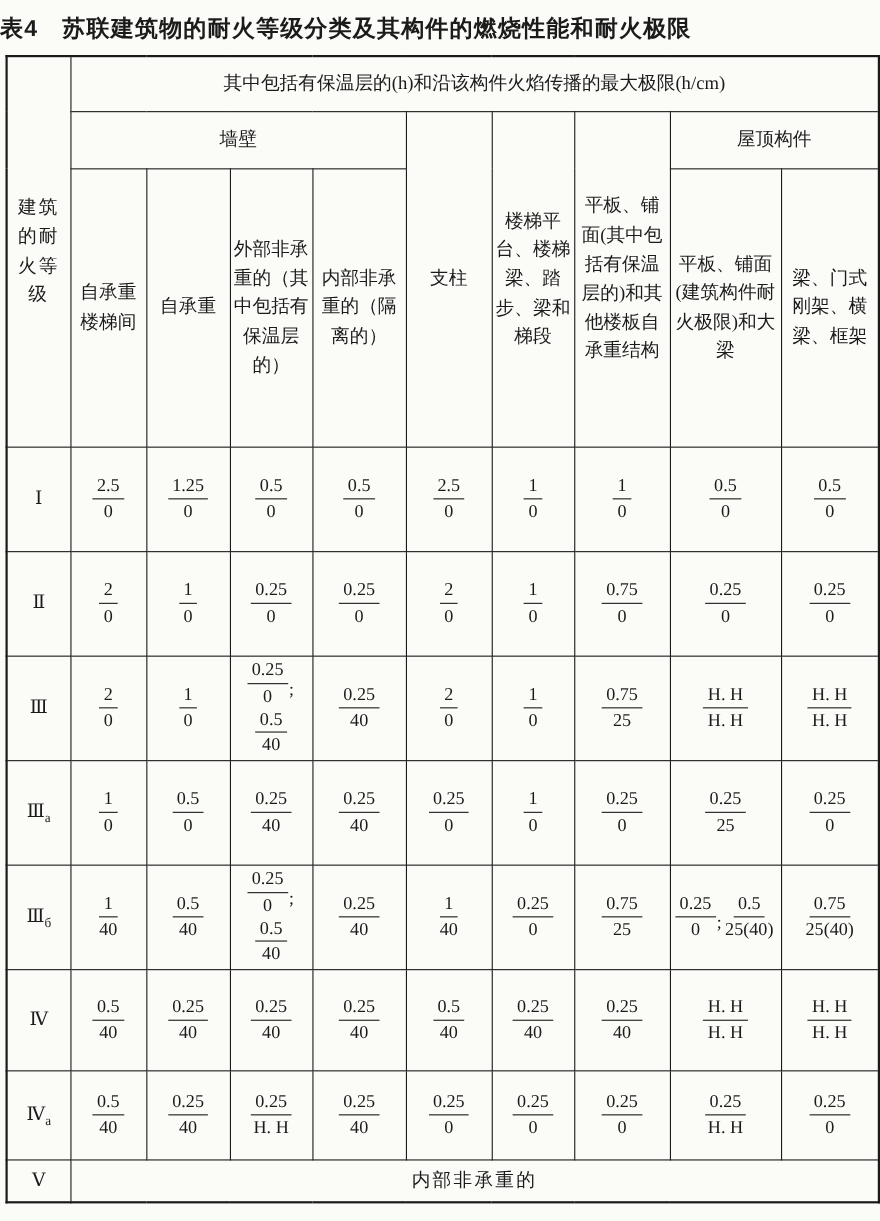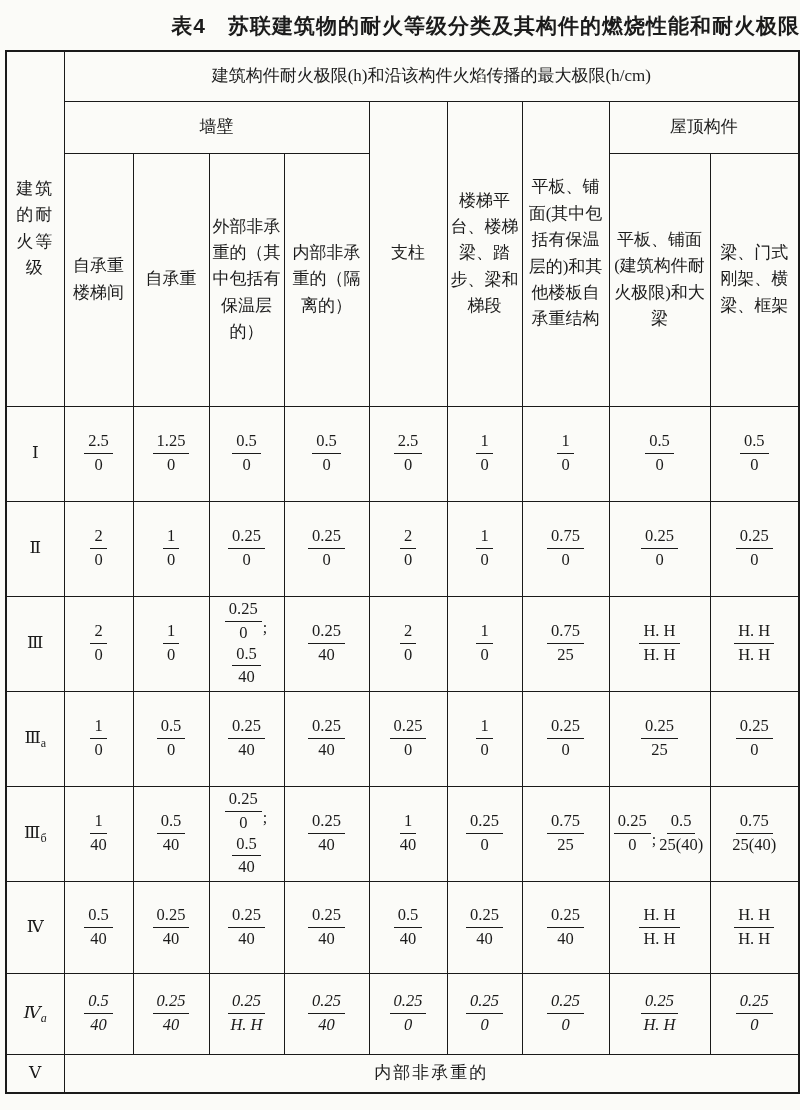--- a/index.html
+++ b/index.html
@@ -5,21 +5,21 @@
   html,body{margin:0;padding:0;}
   body{
     width:800px;height:1110px;
     background:#fbfbf8;
     font-family:"Liberation Serif","DejaVu Serif",serif;
     color:#1b1b1b;
     -webkit-font-smoothing:antialiased;
   }
   .page{width:800px;height:1110px;overflow:hidden;}
   .title{
-    text-align:right;
+    text-align:left;
     font-weight:bold;
     font-size:21px;
     letter-spacing:1px;
     padding:12px 0 10px 0;
     font-family:"Liberation Sans","DejaVu Sans",sans-serif;
   }
   table.fire{
     border-collapse:collapse;
     table-layout:fixed;
     margin-left:5px;
@@ -40,21 +40,21 @@
   tr.h3{height:253px;}
   td.corner{
     width:52px;
     letter-spacing:2px;
     padding:0 6px;
     margin-left:32px;
   }
   td.hcell{word-break:break-all;}
   tbody.grades tr{height:95px;}
   tbody.grades tr:nth-child(6){height:92px;}
-  tbody.grades tr:nth-child(7){height:81px;font-style:italic;}
+  tbody.grades tr:nth-child(7){height:81px;}
   tr.vrow{height:39px;}
   td.grade{
     font-size:20px;
     font-family:"Liberation Serif","DejaVu Serif",serif;
   }
   td.grade sub{font-size:12px;}
   .frac{
     display:inline-flex;
     flex-direction:column;
     align-items:center;
@@ -93,21 +93,21 @@
         <col style="width:78px">
       <col style="width:75px">
         <col style="width:87px">
         <col style="width:101px">
       <col style="width:89px">
     </colgroup>
 
     <thead>
       <tr class="h1">
         <td class="corner" rowspan="3">建筑的耐火等级</td>
-        <td colspan="9">建筑构件耐火极限(h)和沿该构件火焰传播的最大极限(h/cm)</td>
+        <td colspan="9">其中包括有保温层的(h)和沿该构件火焰传播的最大极限(h/cm)</td>
       </tr>
       <tr class="h2">
         <td colspan="4">墙壁</td>
         <td class="hcell" rowspan="2">支柱</td>
         <td class="hcell" rowspan="2">楼梯平台、楼梯梁、踏步、梁和梯段</td>
         <td class="hcell" rowspan="2">平板、铺面(其中包括有保温层的)和其他楼板自承重结构</td>
         <td colspan="2">屋顶构件</td>
       </tr>
       <tr class="h3">
         <td class="hcell">自承重楼梯间</td>

